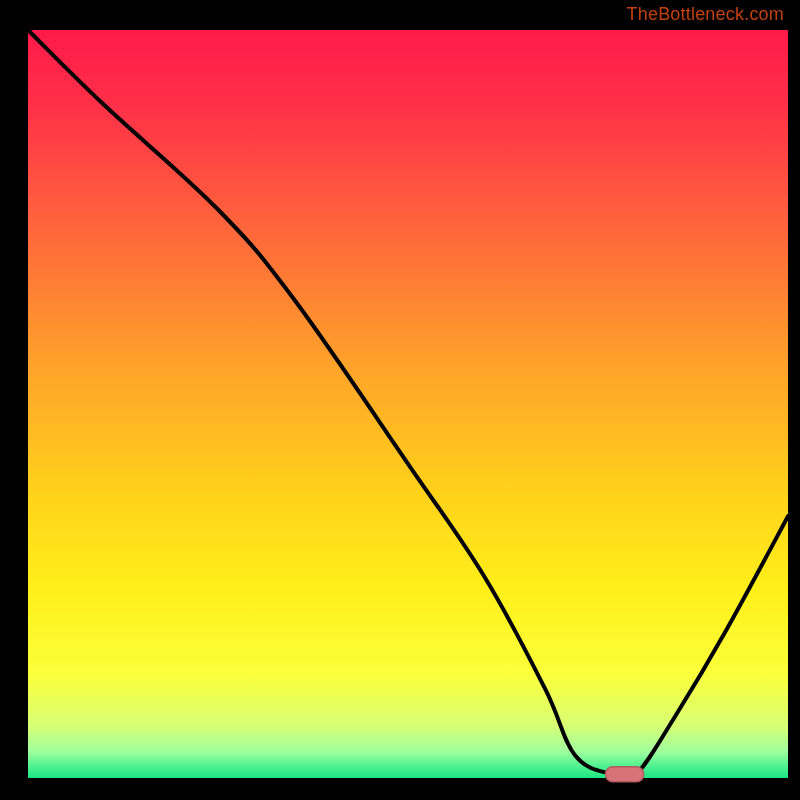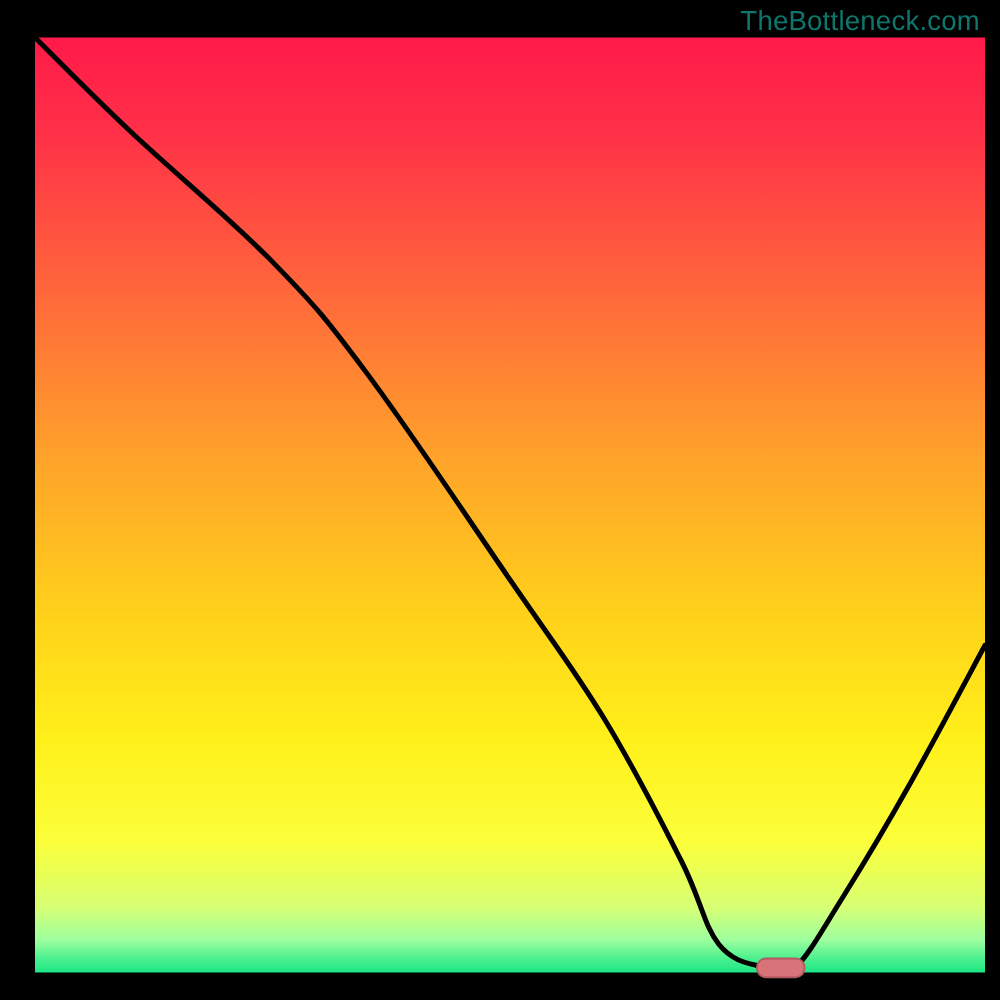--- a/index.html
+++ b/index.html
@@ -13,23 +13,23 @@
   .container {
     position: relative;
     width: 800px;
     height: 800px;
     background: #000;
   }
   .watermark {
     position: absolute;
     top: 4px;
     right: 16px;
-    color: #0f766e;
+    color: #c2410c;
     font-family: Arial, Helvetica, sans-serif;
-    font-size: 22px;
+    font-size: 18px;
     letter-spacing: 0.2px;
     z-index: 3;
   }
   svg.plot {
     position: absolute;
     left: 0;
     top: 0;
   }
 </style>
 </head>

